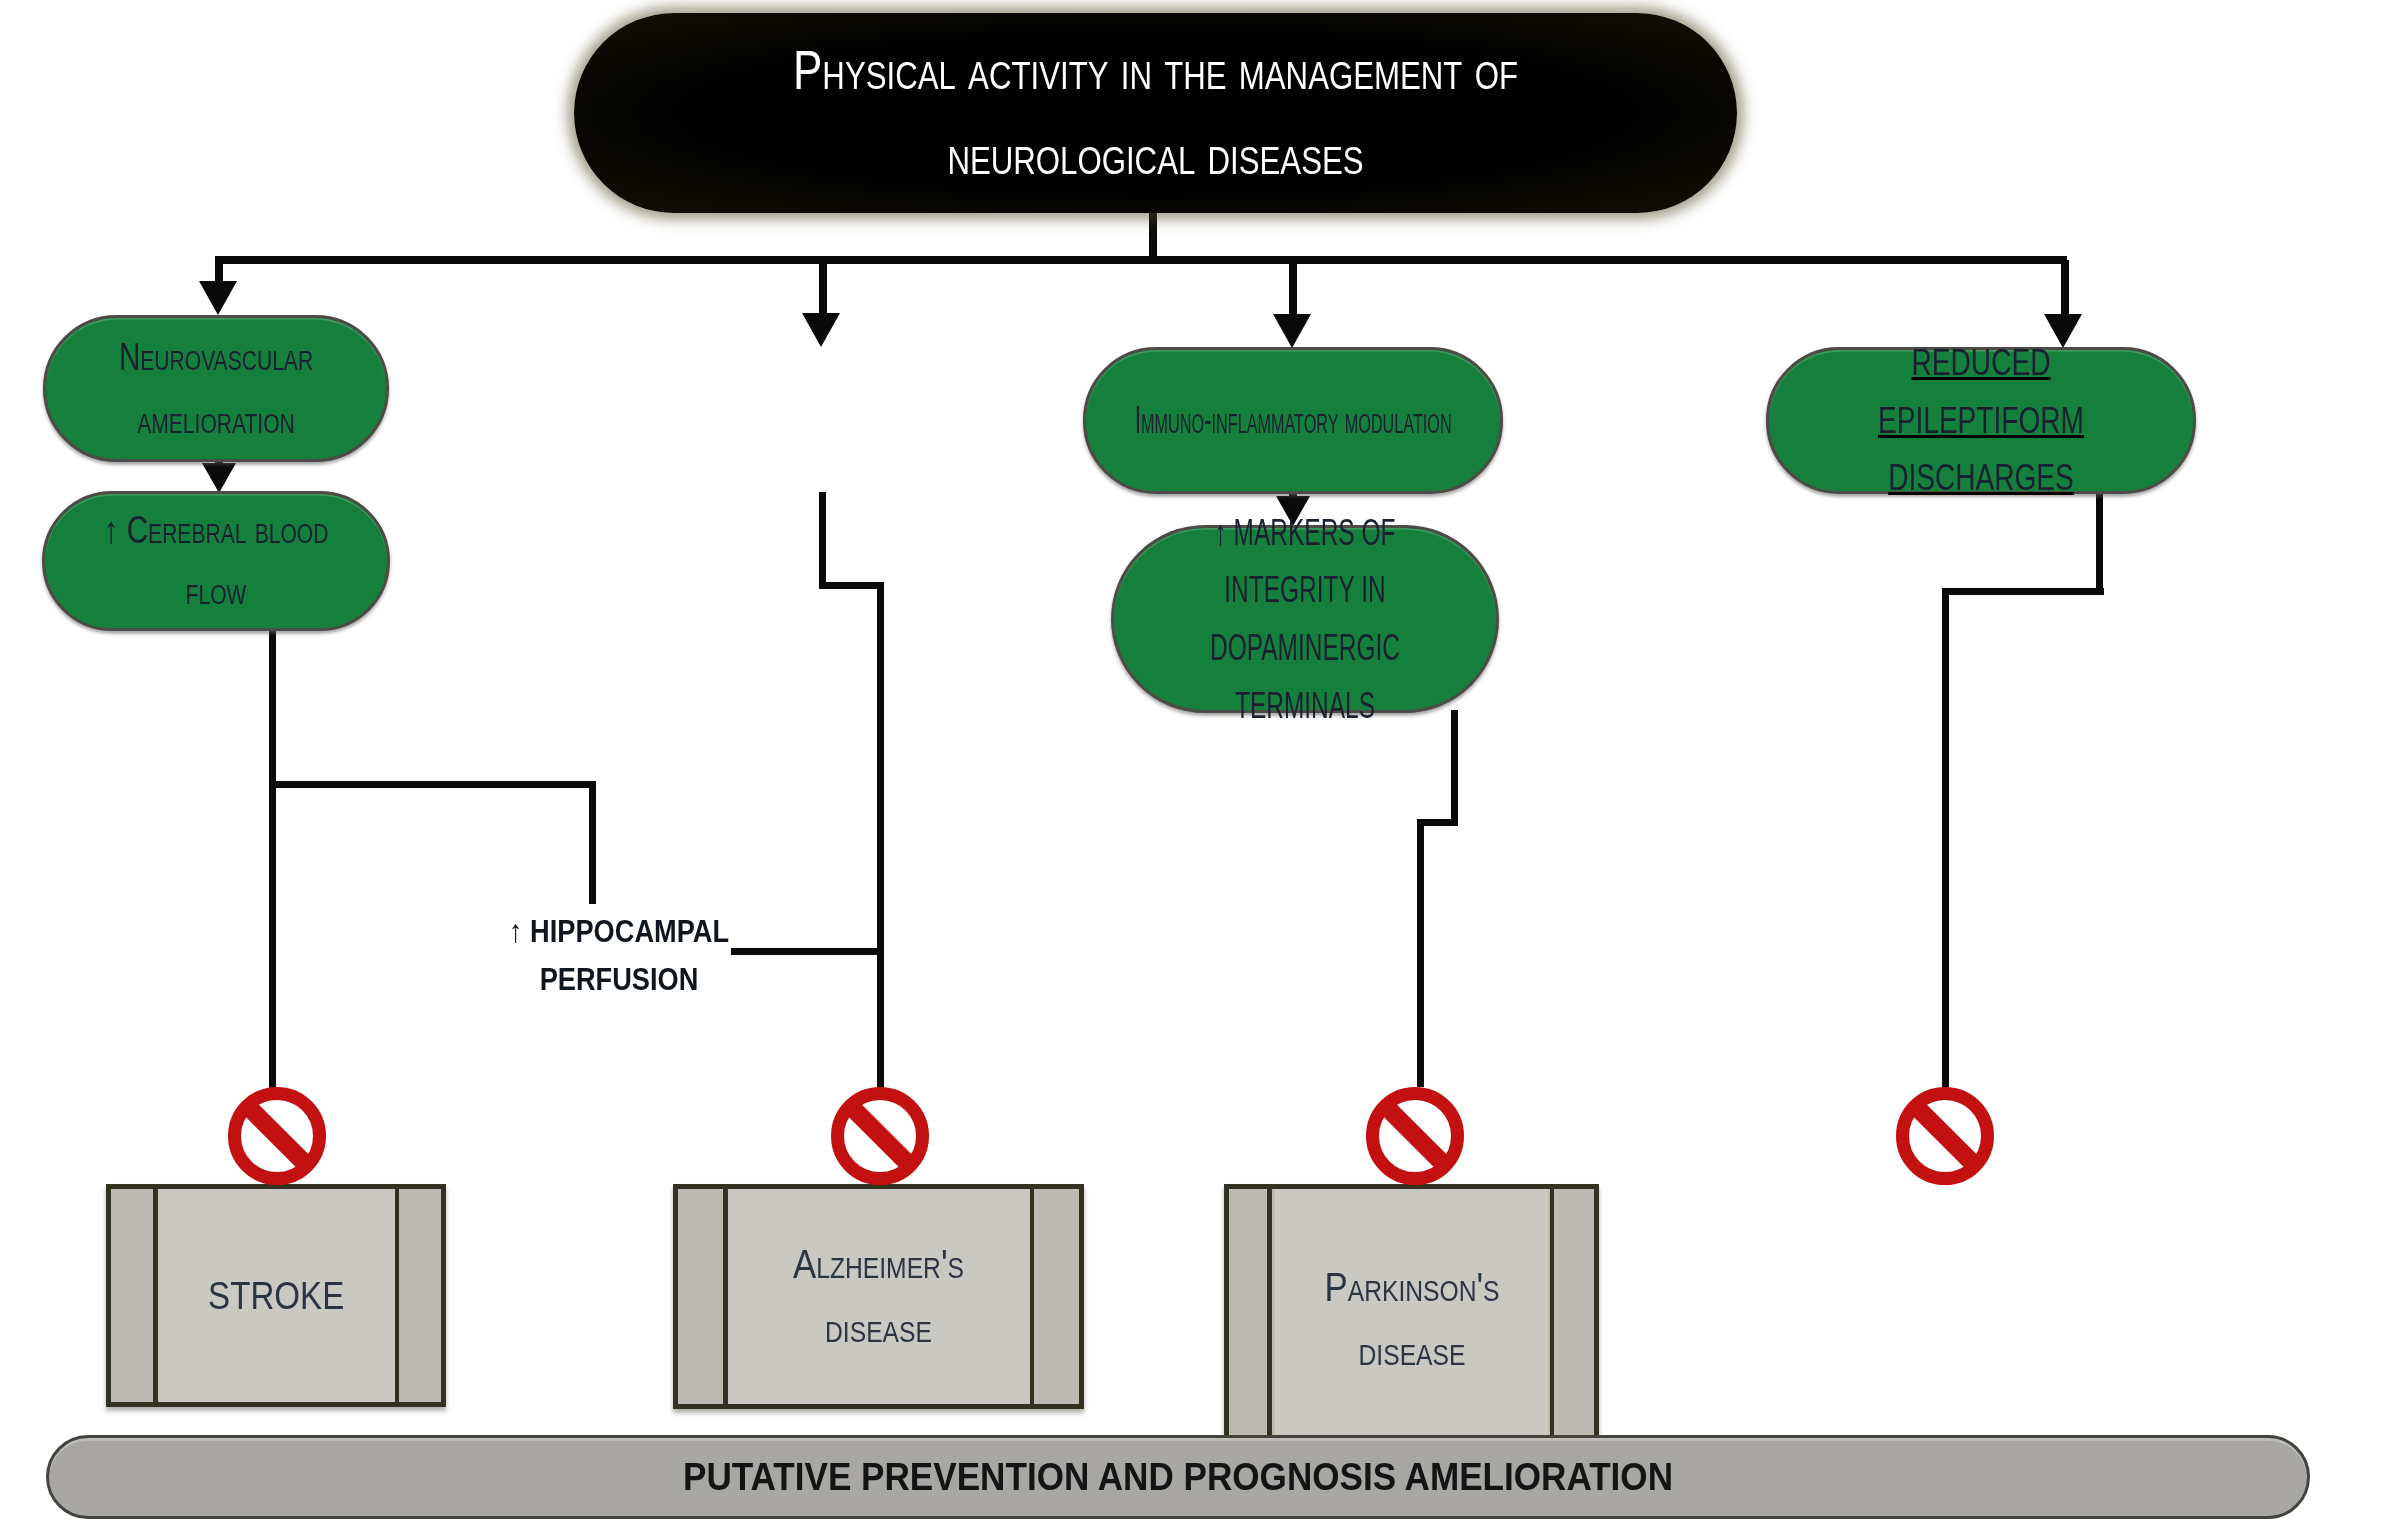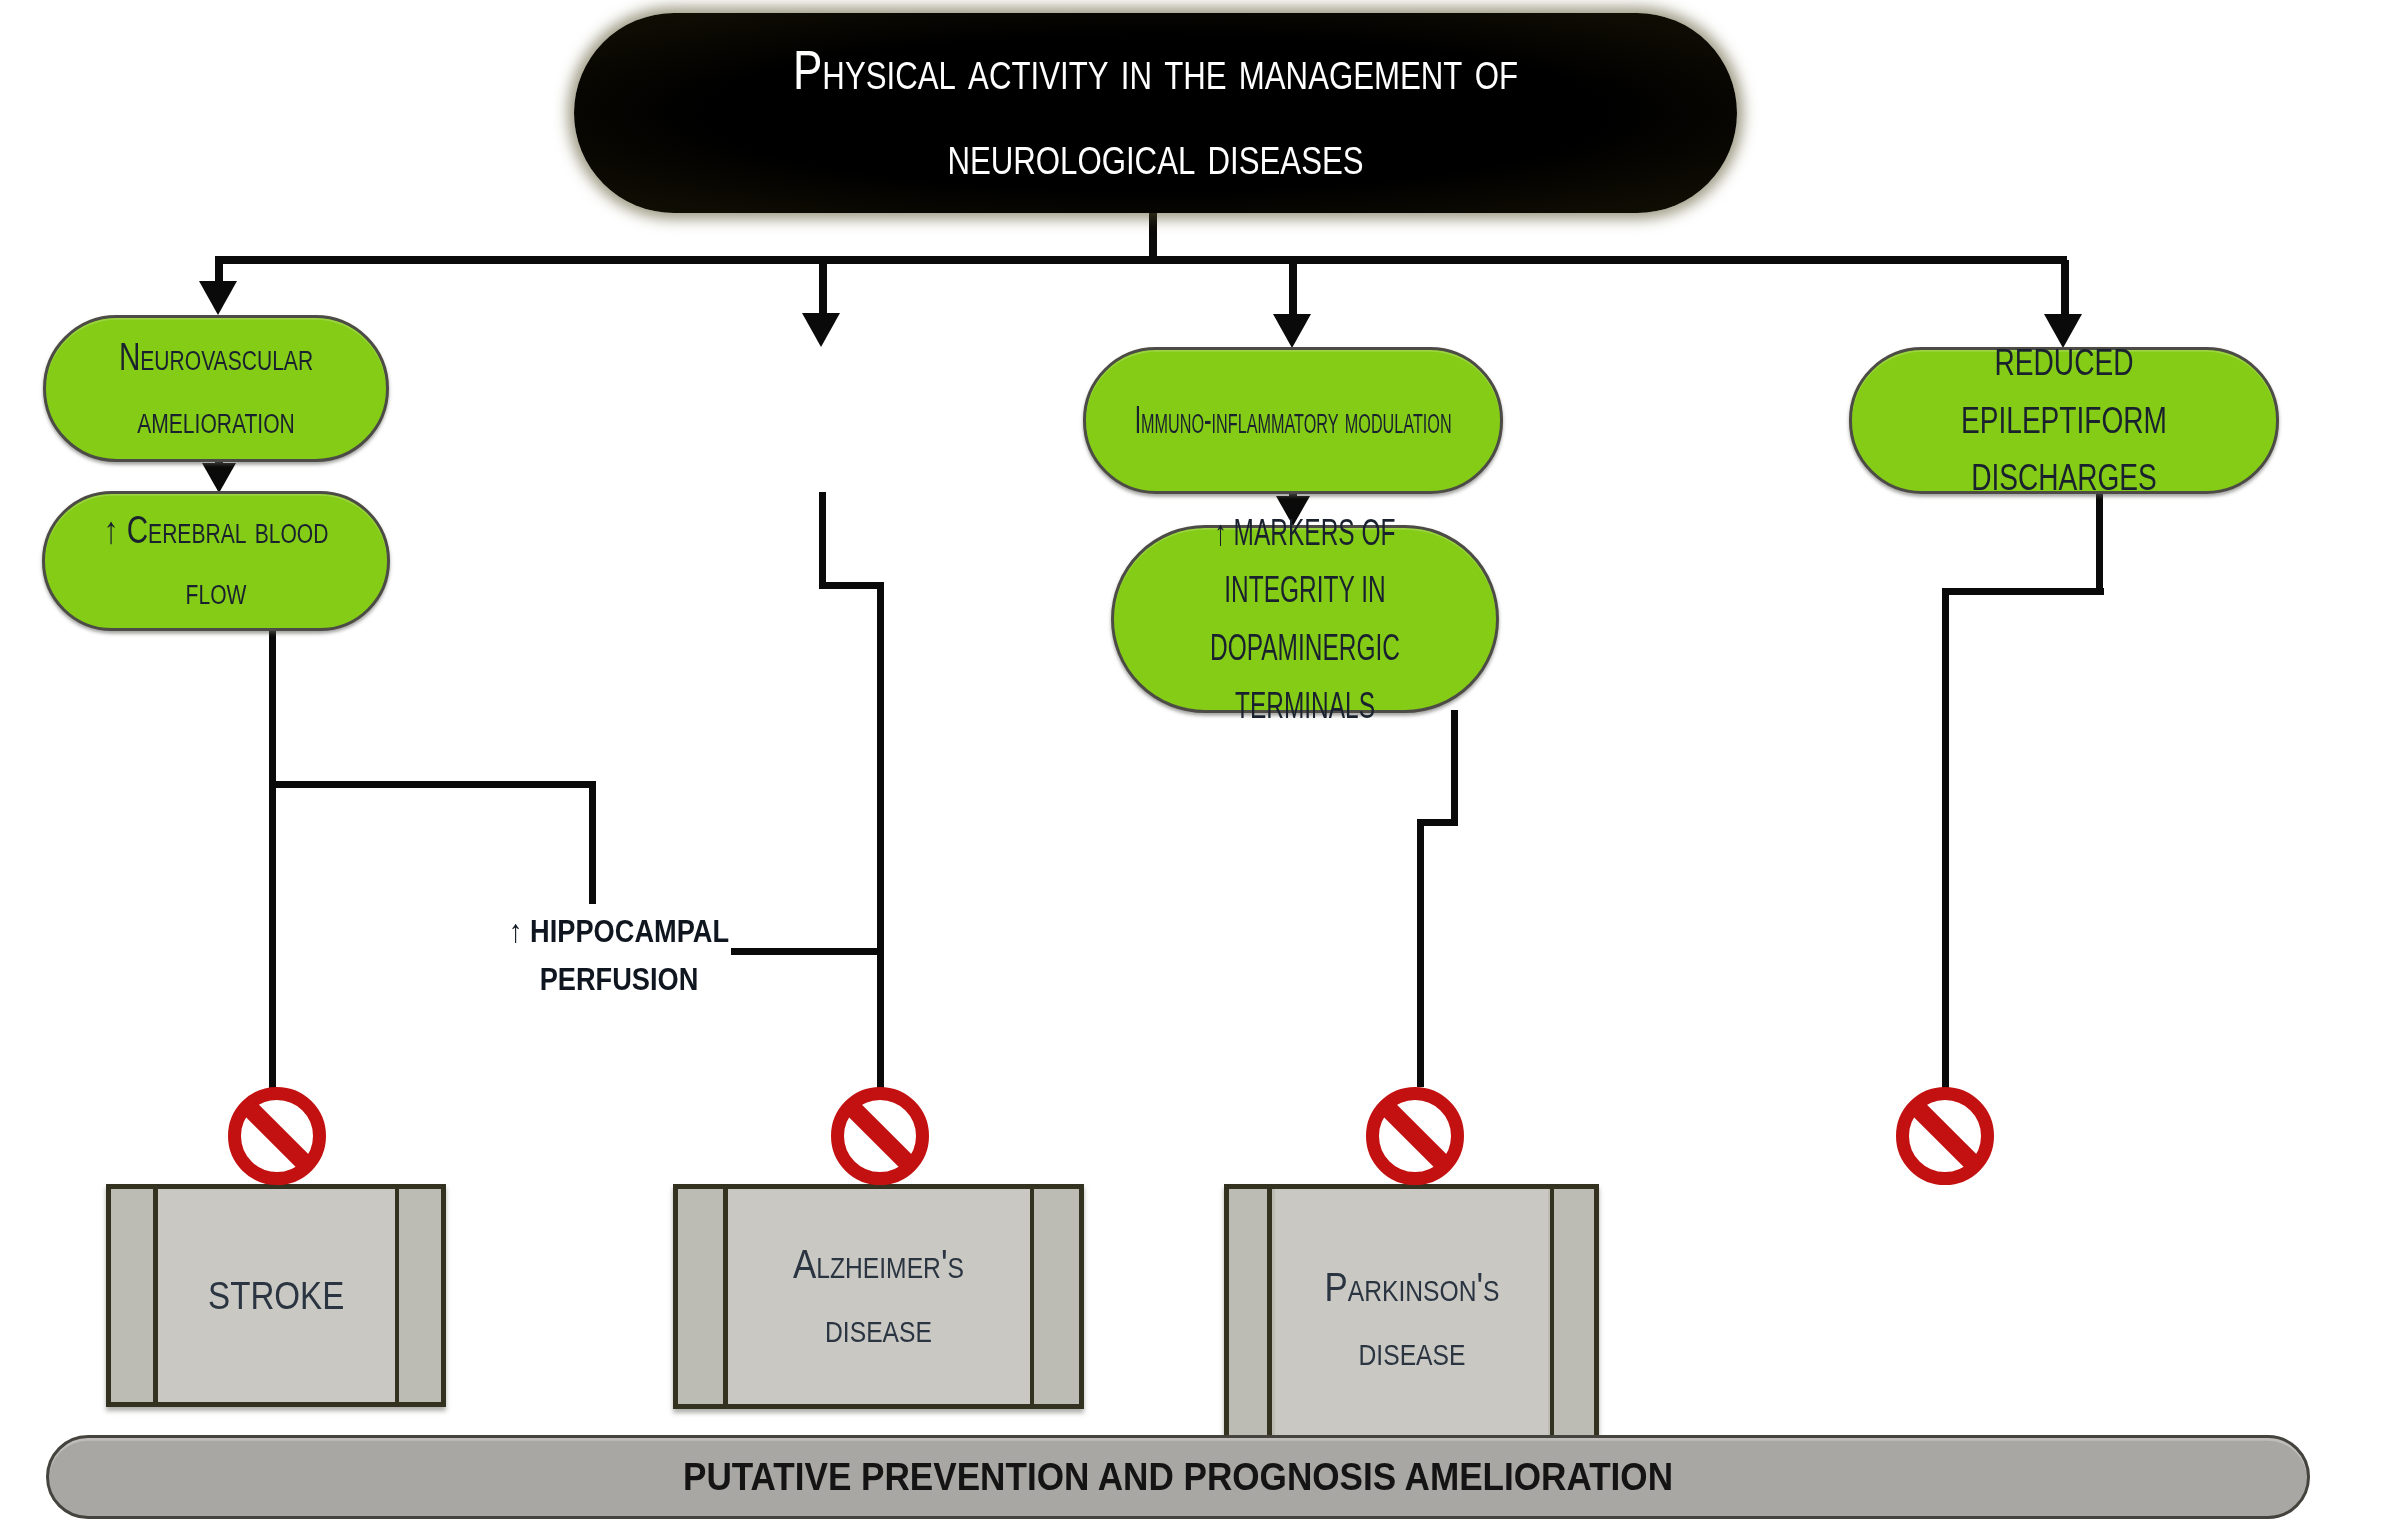--- a/index.html
+++ b/index.html
@@ -8,21 +8,21 @@
     font-family:"Liberation Sans", sans-serif; overflow:hidden;
   }
   
   .line { position:absolute; background:#0a0a0a; }
   .ah   { position:absolute; width:0; height:0;
           border-left:19.7px solid transparent; border-right:19.7px solid transparent;
           border-top:34px solid #0a0a0a; }
   .ah.small { border-left:17px solid transparent; border-right:17px solid transparent;
           border-top:30px solid #0a0a0a; }
   
-  .pill { position:absolute; background:#84cc16; border:3.6px solid #4c4b45;
+  .pill { position:absolute; background:#15803d; border:3.6px solid #4c4b45;
           box-sizing:border-box; display:flex; align-items:center; justify-content:center;
           box-shadow:0 2.7px 3.6px rgba(90,90,85,0.55), inset 0 1.8px 0 rgba(255,255,255,0.18); }
   .lbl  { display:block; text-align:center; color:#1a212e; font-variant:small-caps;
           transform-origin:center; }
   .caps { font-variant:normal; }
   
   .title-node { position:absolute; background:radial-gradient(ellipse at center, #000000 55%, #141104 100%);
           border-radius:103px; display:flex; align-items:center; justify-content:flex-start;
           box-shadow:0 0 14.3px 6.3px rgba(82,75,35,0.55); }
   .title-node .lbl { color:#ffffff; }
@@ -105,21 +105,21 @@
 
 
   <div class="pill" style="left:1083px; top:347px; width:420px; height:147px; border-radius:73px;">
     <span class="lbl" style="font-size:38px; white-space:nowrap; transform:scaleX(0.60);">Immuno-inflammatory modulation</span>
   </div>
 
   <div class="pill" style="left:1111px; top:525px; width:388px; height:188px; border-radius:94px;">
     <span class="lbl caps" style="width:536px; font-size:36px; line-height:1.6; transform:scaleX(0.68);">↑ MARKERS OF INTEGRITY IN DOPAMINERGIC TERMINALS</span>
   </div>
 
-  <div class="pill" style="left:1849px; top:347px; width:430px; height:147px; border-radius:73px;">
+  <div class="pill" style="left:1766px; top:347px; width:430px; height:147px; border-radius:73px;text-decoration:underline;">
     <span class="lbl caps" style="width:500px; font-size:36px; line-height:1.6; transform:scaleX(0.78);">REDUCED EPILEPTIFORM DISCHARGES</span>
   </div>
 
   <div class="floatlbl" style="left:458px; top:907px; width:322px;">
     <span class="lbl" style="width:357px; font-size:32px; line-height:1.5; transform:scaleX(0.85);">↑ HIPPOCAMPAL PERFUSION</span>
   </div>
 
   <div class="noicon" style="left:228px; top:1087px;">
     <div class="circle"></div>
     <div class="slash"></div>

